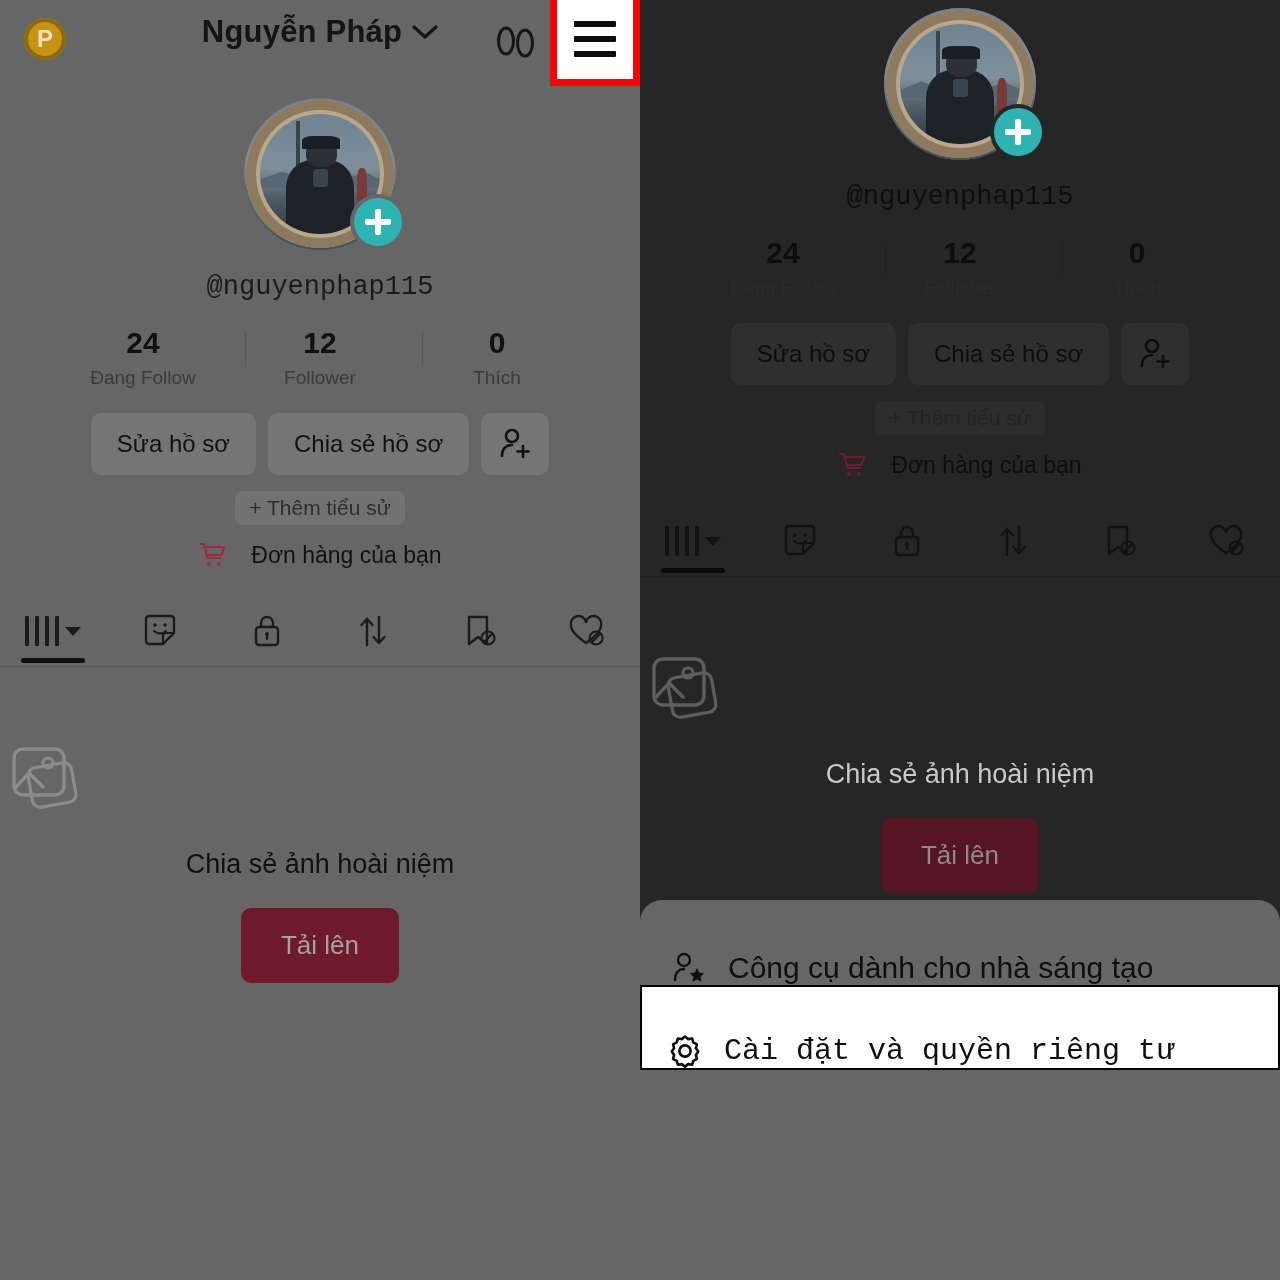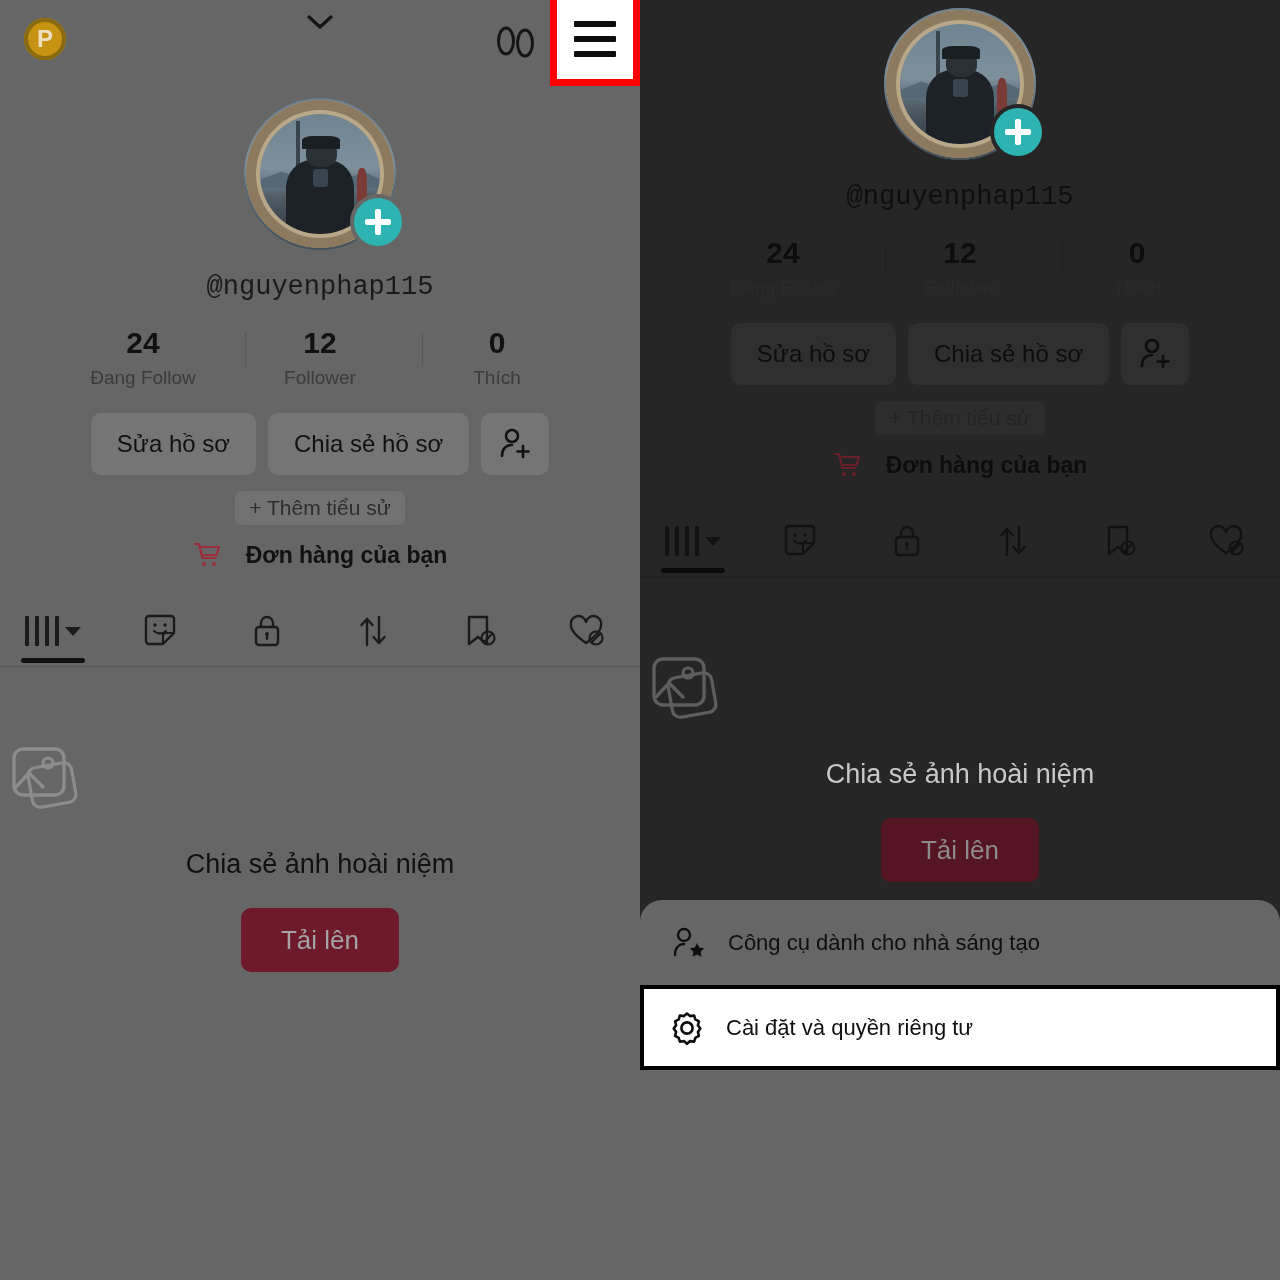--- a/index.html
+++ b/index.html
@@ -95,80 +95,81 @@
   .panel-right .btn { background: rgba(255,255,255,.045); color: #0d0d0d; }
   .btn-icon { width: 68px; padding: 0; }
 
   .add-bio {
     display: inline-flex; align-items: center; justify-content: center;
     background: rgba(255,255,255,.08); border-radius: 7px;
     font-size: 21px; color: #2e2e2e; padding: 5px 14px; margin-top: 16px;
   }
   .panel-right .add-bio { background: rgba(255,255,255,.035); color: #242424; }
 
-  .orders { display: flex; align-items: center; justify-content: center; gap: 25px; margin-top: 16px; font-size: 23px; color: #111111; font-weight: bold; }
+  .orders { display: flex; align-items: center; justify-content: center; gap: 25px; margin-top: 16px; font-size: 23px; color: #111111; }
   .panel-right .orders { color: #0d0d0d; }
 
   
   .tabbar { position: relative; display: flex; align-items: center; margin-top: 26px; height: 72px; }
   .tabbar::after { content:""; position:absolute; left:0; right:0; bottom:0; height:1px; background: rgba(0,0,0,.12); }
   .tab { flex: 1; display: flex; align-items: center; justify-content: center; position: relative; height: 72px; gap: 6px; }
   .tab .underline { position: absolute; bottom: 4px; left: 50%; transform: translateX(-50%); width: 64px; height: 5px; background: #111; border-radius: 3px; }
   .panel-right .tab .underline { background: #0a0a0a; }
   .bars { display:flex; gap:6px; align-items:flex-end; }
   .bars i { display:block; width:4px; height:30px; background:#1b1b1b; border-radius:1px; }
   .panel-right .bars i { background:#121212; }
   .caret { width:0; height:0; border-left:8px solid transparent; border-right:8px solid transparent; border-top:9px solid #1b1b1b; }
   .panel-right .caret { border-top-color:#121212; }
 
   
   .empty { text-align: center; margin-top: 72px; }
   .empty-title { font-size: 27px; color: #111111; margin-top: 22px; }
   .panel-right .empty-title { color: #c9c9c9; }
   .upload-btn {
     display: inline-flex; align-items: center; justify-content: center;
-    margin-top: 28px; height: 64px; padding: 17px 40px; border-radius: 10px;
+    margin-top: 28px; height: 75px; padding: 17px 40px; border-radius: 10px;
     background: #6e1a2b; color: #a3a3a3; font-size: 26px;
   }
   .panel-right .upload-btn { background: #561522; color: #8c8c8c; }
 
   
   .sheet {
     position: absolute; left: 0; bottom: 0; width: 640px; height: 380px;
     background: #666666; border-radius: 22px 22px 0 0; overflow: hidden;
   }
   .sheet-item {
-    position: relative; height: 85px; display: flex; align-items: center;
-    gap: 20px; padding: 0 0 0 30px; font-size: 22px; color: #0f0f0f;
+    position: relative; height: 85px; display: flex; align-items: flex-end;
+    gap: 20px; padding: 0 0 0 30px; font-size: 30px; color: #0f0f0f;
   }
   .sheet-item + .sheet-item::before {
     content:""; position:absolute; left: 30px; right: 0; top: 0; height: 1px;
     background: rgba(255,255,255,.10);
   }
   .sheet-item.highlight {
-    background: #ffffff; border: 4px solid #000000; padding-left: 24px;
+    background: #ffffff; border: 2px solid #000000; padding-left: 24px; font-family: Liberation Mono, monospace;
   }
   .sheet-item.highlight::before { display: none; }
   .sheet-icon { width: 38px; display: flex; align-items: center; justify-content: center; flex: none; }
 
   svg { display: block; }
 </style>
 </head>
 <body>
 
 <div class="root">
 
   <div class="panel panel-left">
 
     <div class="topbar">
       <div class="coin">
         <span>P</span>
       </div>
 
       <div class="title-wrap">
+        <span class="title-text">Nguyễn Pháp</span>
         <span>
           <svg width="26" height="16" viewBox="0 0 26 16">
               <path d="M2 3 L13 13 L24 3" fill="none" stroke="#141414" stroke-width="3.2" stroke-linecap="round" stroke-linejoin="round"></path>
             </svg>
         </span>
       </div>
 
       <div class="footprints">
         <svg width="46" height="40" viewBox="0 0 46 40">
           <ellipse cx="12" cy="19" rx="7.5" ry="13" fill="none" stroke="#151515" stroke-width="3"></ellipse>

